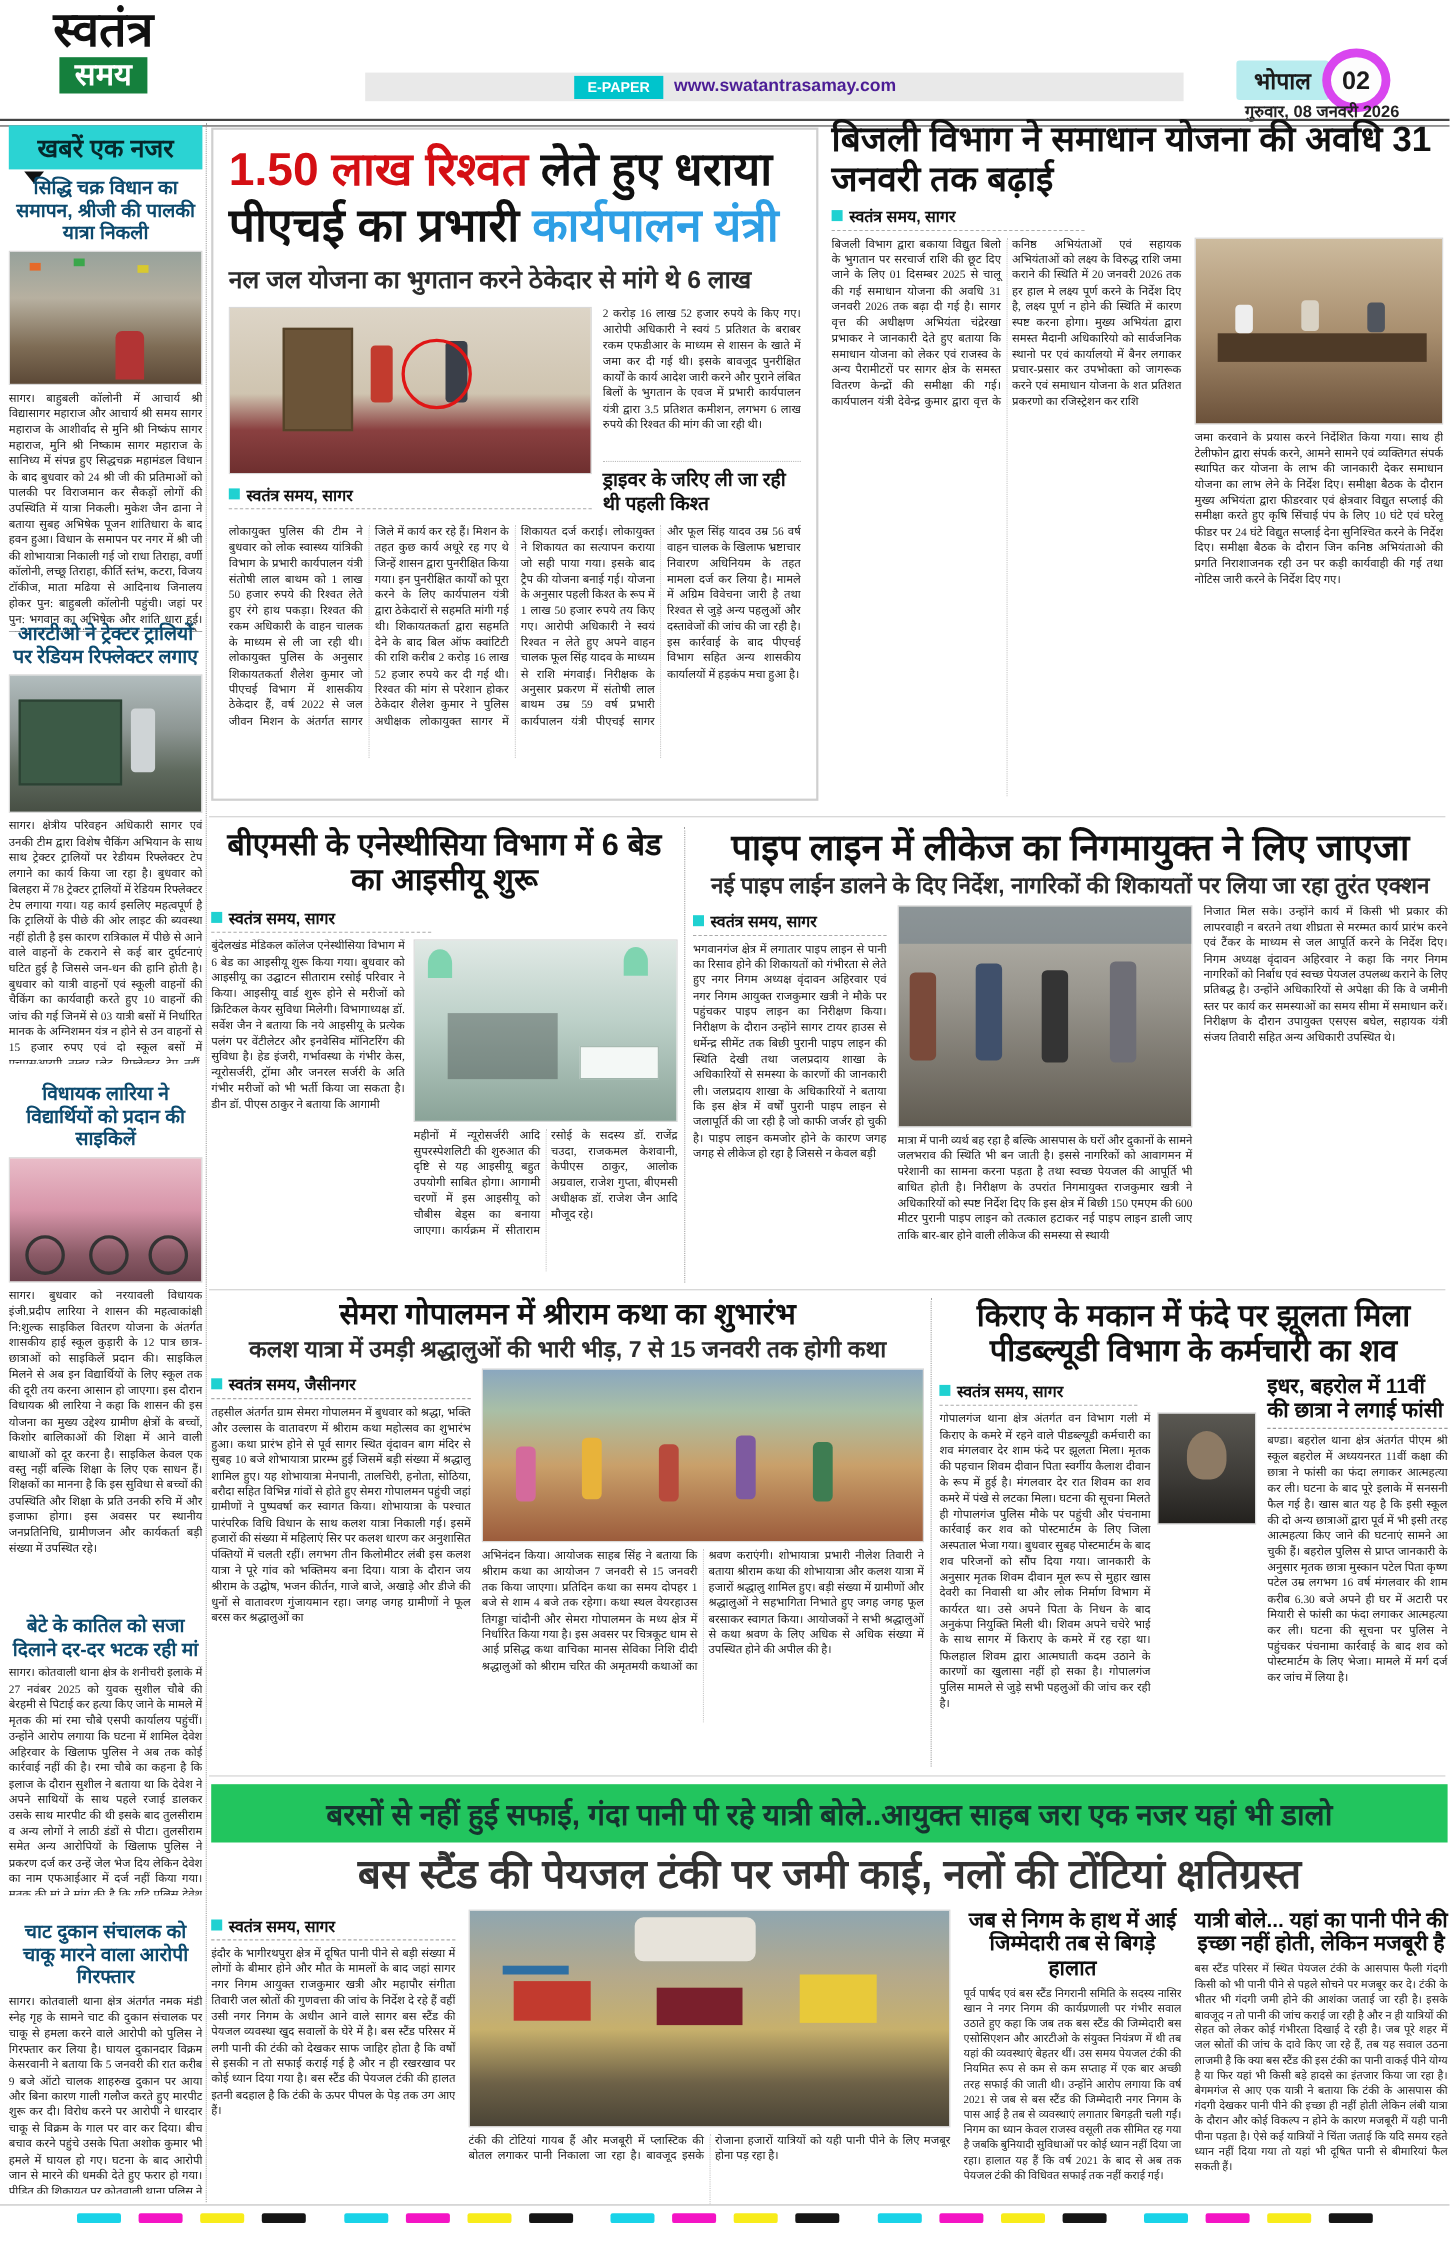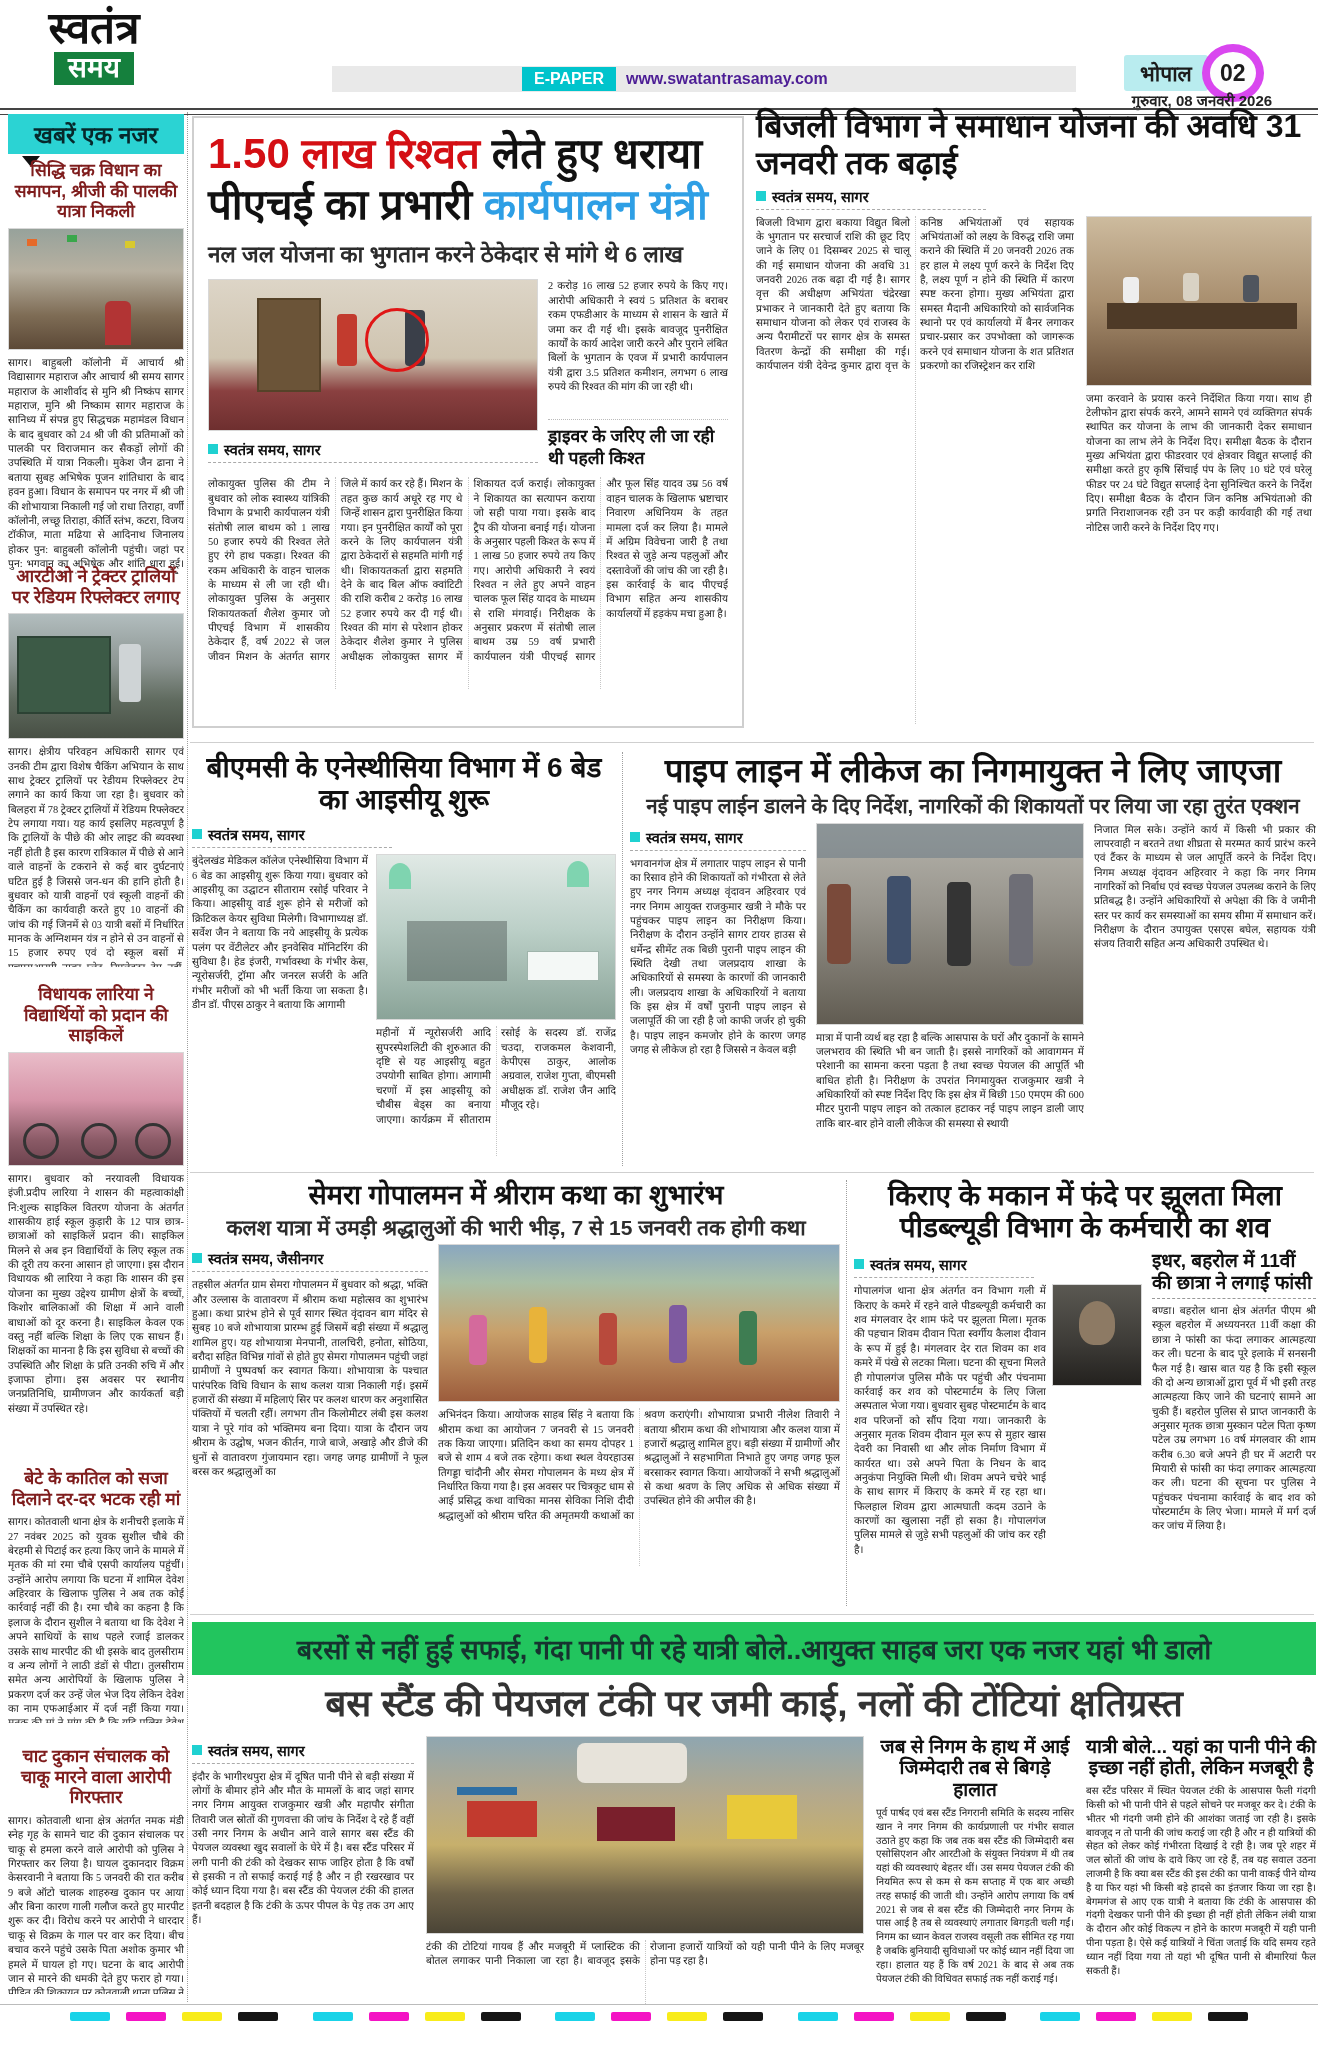--- a/index.html
+++ b/index.html
@@ -8,21 +8,21 @@
   
   .logo{position:absolute;left:14px;top:6px;width:160px;text-align:center;}
   .logo .l1{font-family:"Liberation Sans",sans-serif;font-weight:700;font-size:44px;line-height:1.0;color:#111;}
   .logo .l2{display:inline-block;background:#15803d;color:#fff;font-family:"Liberation Sans",sans-serif;
             font-weight:700;font-size:28px;line-height:1.1;padding:1px 14px;margin-top:2px;}
   .section-title{position:absolute;left:0;right:0;top:18px;text-align:center;
             font-family:"Liberation Sans",sans-serif;font-weight:700;font-size:47px;color:#3c3c3c;}
   .epaper{position:absolute;left:332px;top:66px;width:744px;height:26px;background:#e9e9e9;
             display:flex;align-items:center;}
   .epaper .tag{background:#00c4cc;color:#fff;font-family:"Liberation Sans",sans-serif;font-weight:700;
-            font-size:16px;padding:3px 12px;margin-left:190px;}
+            font-size:13px;padding:3px 12px;margin-left:190px;}
   .epaper .site{font-family:Liberation Sans, sans-serif;font-weight:700;font-size:16px;color:#4c1d95;padding-left:10px;}
   .edition{position:absolute;left:1124px;top:44px;display:flex;align-items:center;}
   .edition .pill{background:#b9ecef;font-family:"Liberation Sans",sans-serif;font-weight:700;
             font-size:21px;padding:4px 16px;border-radius:3px;}
   .edition .num{width:46px;height:42px;margin-left:-6px;border-radius:50%;background:#fdfdfd;
             border:8px solid #d946ef;display:flex;align-items:center;justify-content:center;
             font-family:"Liberation Sans",sans-serif;font-weight:700;font-size:23px;}
   .dateline{position:absolute;left:1092px;top:90px;width:220px;text-align:center;
             font-family:"Liberation Sans",sans-serif;font-weight:700;font-size:15px;color:#222;}
   .head-rule{position:absolute;left:0;right:0;top:108px;height:4px;border-top:2px solid #444;border-bottom:1px solid #444;}
@@ -36,21 +36,21 @@
   .photo{position:relative;overflow:hidden;border:1px solid #d8d8d8;}
   .hsep{position:absolute;left:190px;right:4px;border-top:1px solid #cfcfcf;}
   .vsep{position:absolute;border-left:1px dotted #9e9e9e;}
   
   .sb{position:absolute;left:8px;width:176px;}
   .sb-head{background:#2bd3d3;text-align:center;font-family:"Liberation Sans",sans-serif;
            font-weight:700;font-size:23px;color:#06282b;padding:4px 0;}
   .tri{width:0;height:0;border-left:9px solid transparent;border-right:9px solid transparent;
        border-top:11px solid #111;margin:2px 0 0 14px;}
   .sb h3{margin:0;text-align:center;font-family:"Liberation Sans",sans-serif;font-weight:700;
-         font-size:17.5px;line-height:1.18;color:#7f1d1d;}
+         font-size:17.5px;line-height:1.18;color:#0c4a6e;}
   
   .leadbox{position:absolute;left:192px;top:116px;width:552px;height:612px;border:2px solid #cfcfcf;
            padding:10px 14px;box-sizing:border-box;}
   .lead-h{font-family:"Liberation Sans",sans-serif;font-weight:700;font-size:42px;line-height:1.22;color:#111;}
   .lead-h .red{color:#d40f14;}
   .lead-h .blue{color:#2e9fe5;}
   .lead-sub{font-family:"Liberation Sans",sans-serif;font-weight:600;font-size:22.5px;color:#2c2c2c;margin-top:8px;}
   .inset-h{font-family:"Liberation Sans",sans-serif;font-weight:700;font-size:17.5px;line-height:1.25;
            color:#111;margin-top:8px;border-top:1px dotted #bbb;padding-top:6px;}
   

